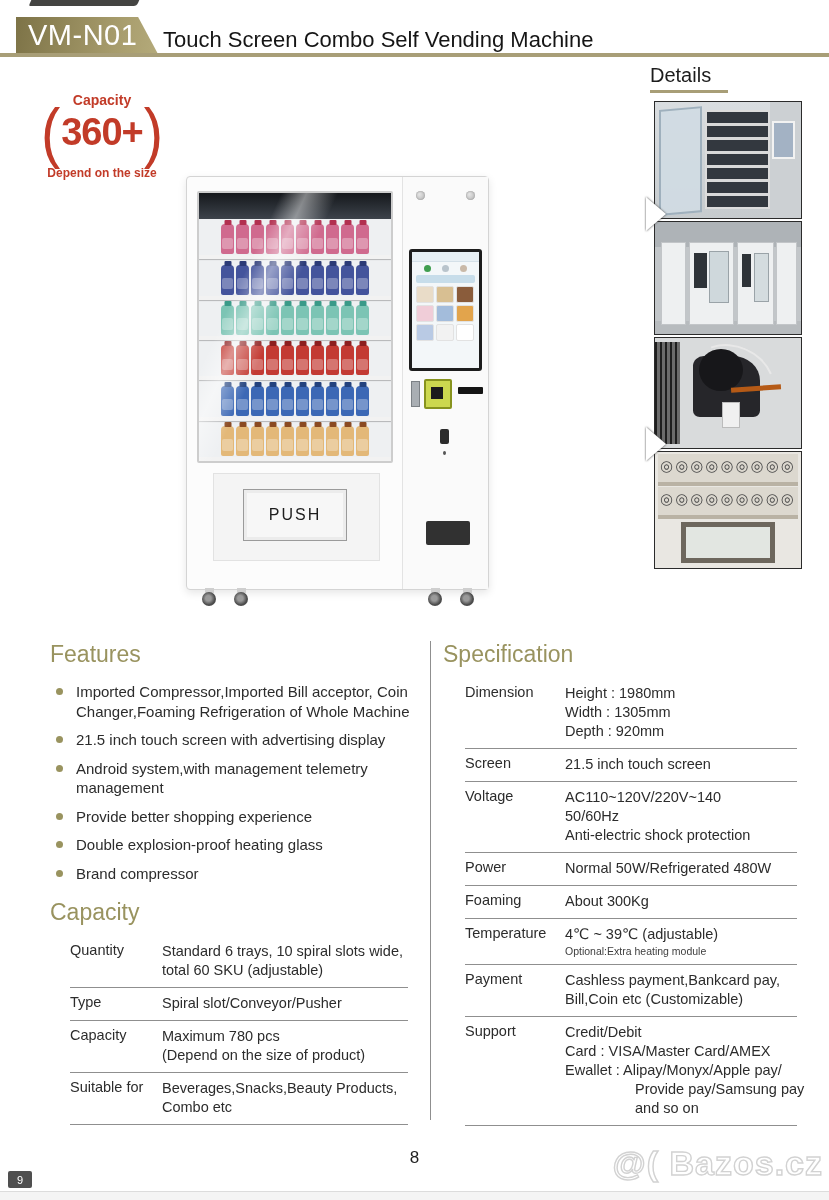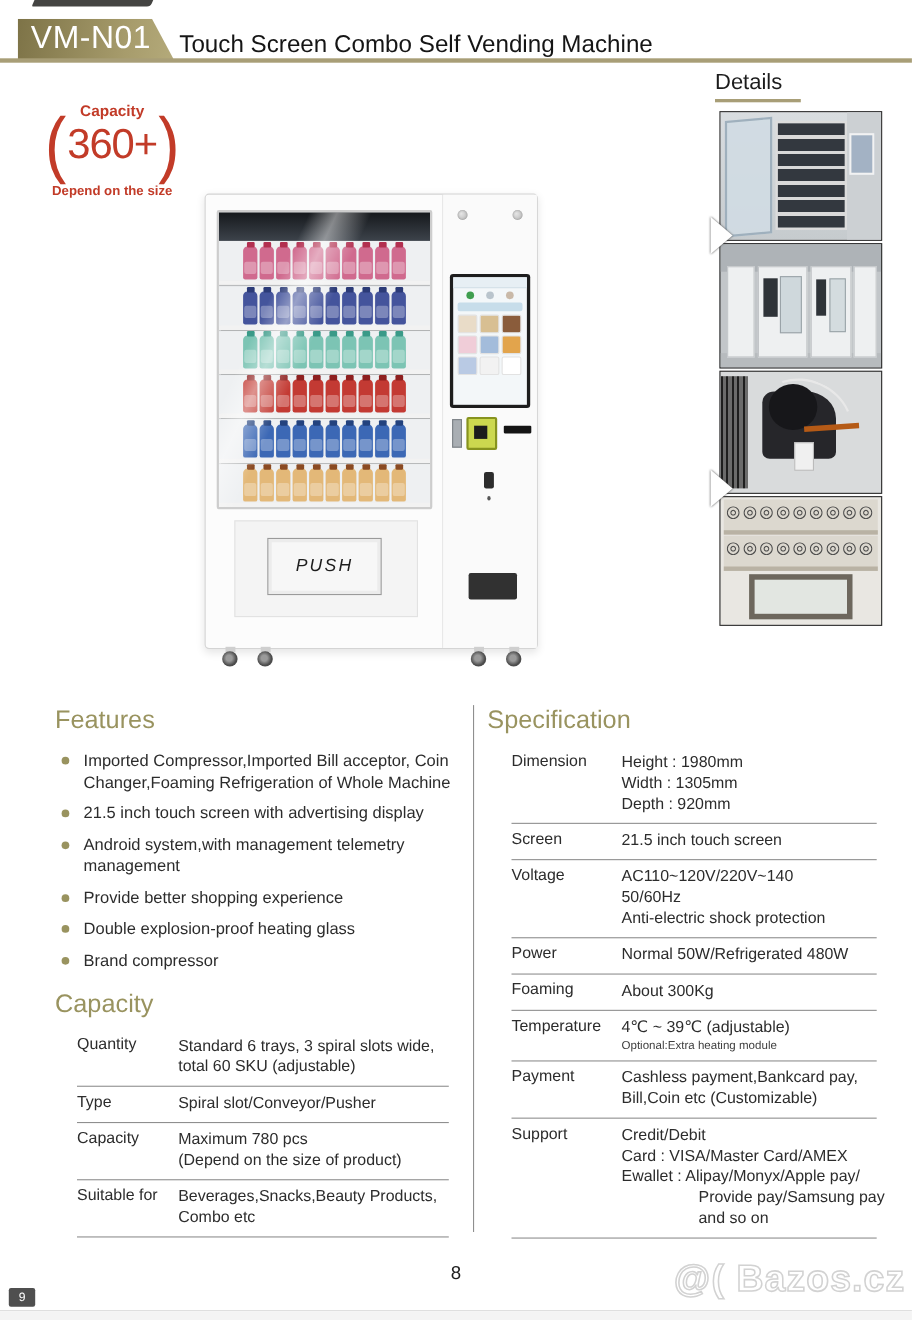--- a/index.html
+++ b/index.html
@@ -14,26 +14,26 @@
                clip-path:polygon(0 0,86% 0,100% 100%,0 100%);
                color:#fff;font-size:29px;letter-spacing:.5px;display:flex;align-items:center;
                padding-left:12px;box-sizing:border-box;}
   .page-title{position:absolute;left:163px;top:27px;font-size:22px;color:#151515;}
   .title-rule{position:absolute;left:0;top:53px;width:829px;height:4px;background:#a89e77;}
 
   
   .cap-badge{position:absolute;left:44px;top:92px;width:116px;height:90px;color:#c23b28;text-align:center;}
   .cap-badge .row{display:flex;align-items:center;justify-content:center;height:56px;margin-top:12px;}
   .cap-badge .paren{font-size:58px;font-weight:400;line-height:50px;transform:scaleY(1.15);}
-  .cap-badge .val{font-size:38px;font-weight:normal;letter-spacing:-1px;padding:0 1px;text-align:right;}
+  .cap-badge .val{font-size:38px;font-weight:bold;letter-spacing:-1px;padding:0 1px;text-align:right;}
   .cap-badge .lbl{position:absolute;left:0;right:0;top:0;font-size:14px;font-weight:bold;}
   .cap-badge .cap{position:absolute;left:0;right:0;top:74px;font-size:12px;font-weight:bold;white-space:nowrap;}
 
   
-  .machine{position:absolute;left:186px;top:176px;width:303px;height:430px;font-style:italic;}
+  .machine{position:absolute;left:186px;top:176px;width:303px;height:430px;}
   .m-body{position:absolute;left:0;right:0;top:0;bottom:16px;background:#fcfcfc;
           border:1px solid #d4d4d4;border-radius:4px;box-shadow:0 3px 8px rgba(0,0,0,.10);
           display:flex;}
   .m-door{width:216px;position:relative;border-right:1px solid #e3e3e3;box-sizing:border-box;}
   .m-glass{position:absolute;left:10px;top:14px;width:196px;height:272px;background:#eef0f2;
            border:2px solid #cdcdcd;border-radius:2px;overflow:hidden;box-sizing:border-box;}
   .m-glass-top{position:absolute;left:0;right:0;top:0;height:26px;
                background:linear-gradient(#15181c,#3d434b);}
   .m-shelves{position:absolute;left:0;right:0;top:26px;bottom:0;display:flex;flex-direction:column;}
   .shelf{position:relative;flex:1;display:flex;align-items:flex-end;justify-content:center;
@@ -548,21 +548,21 @@
         <li>Brand compressor</li>
       </ul>
   </div>
 
   <div class="capacity">
     <div class="sec-title">Capacity</div>
     <div class="t-table">
         <div class="t-row">
           <div class="t-label">Quantity</div>
           <div class="t-val">
-            <div class="t-line">Standard 6 trays, 3 spiral slots wide,</div>
+            <div class="t-line">Standard 6 trays, 10 spiral slots wide,</div>
             <div class="t-line">total 60 SKU (adjustable)</div>
           </div>
         </div>
         <div class="t-row">
           <div class="t-label">Type</div>
           <div class="t-val">
             <div class="t-line">Spiral slot/Conveyor/Pusher</div>
           </div>
         </div>
         <div class="t-row">

